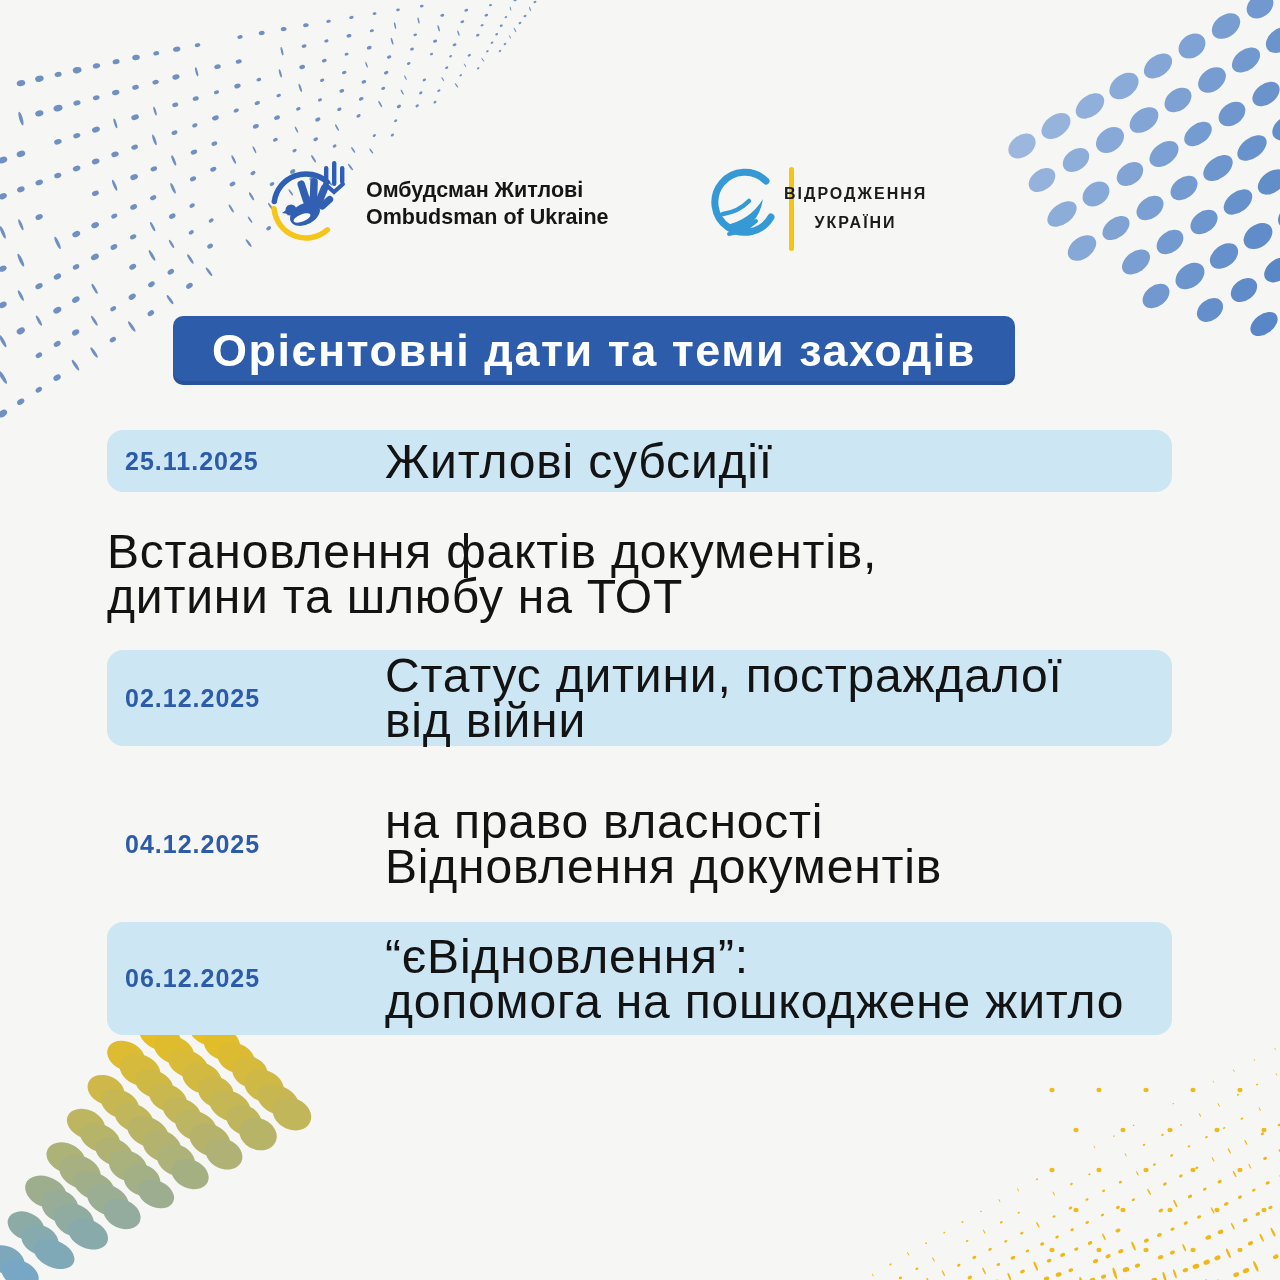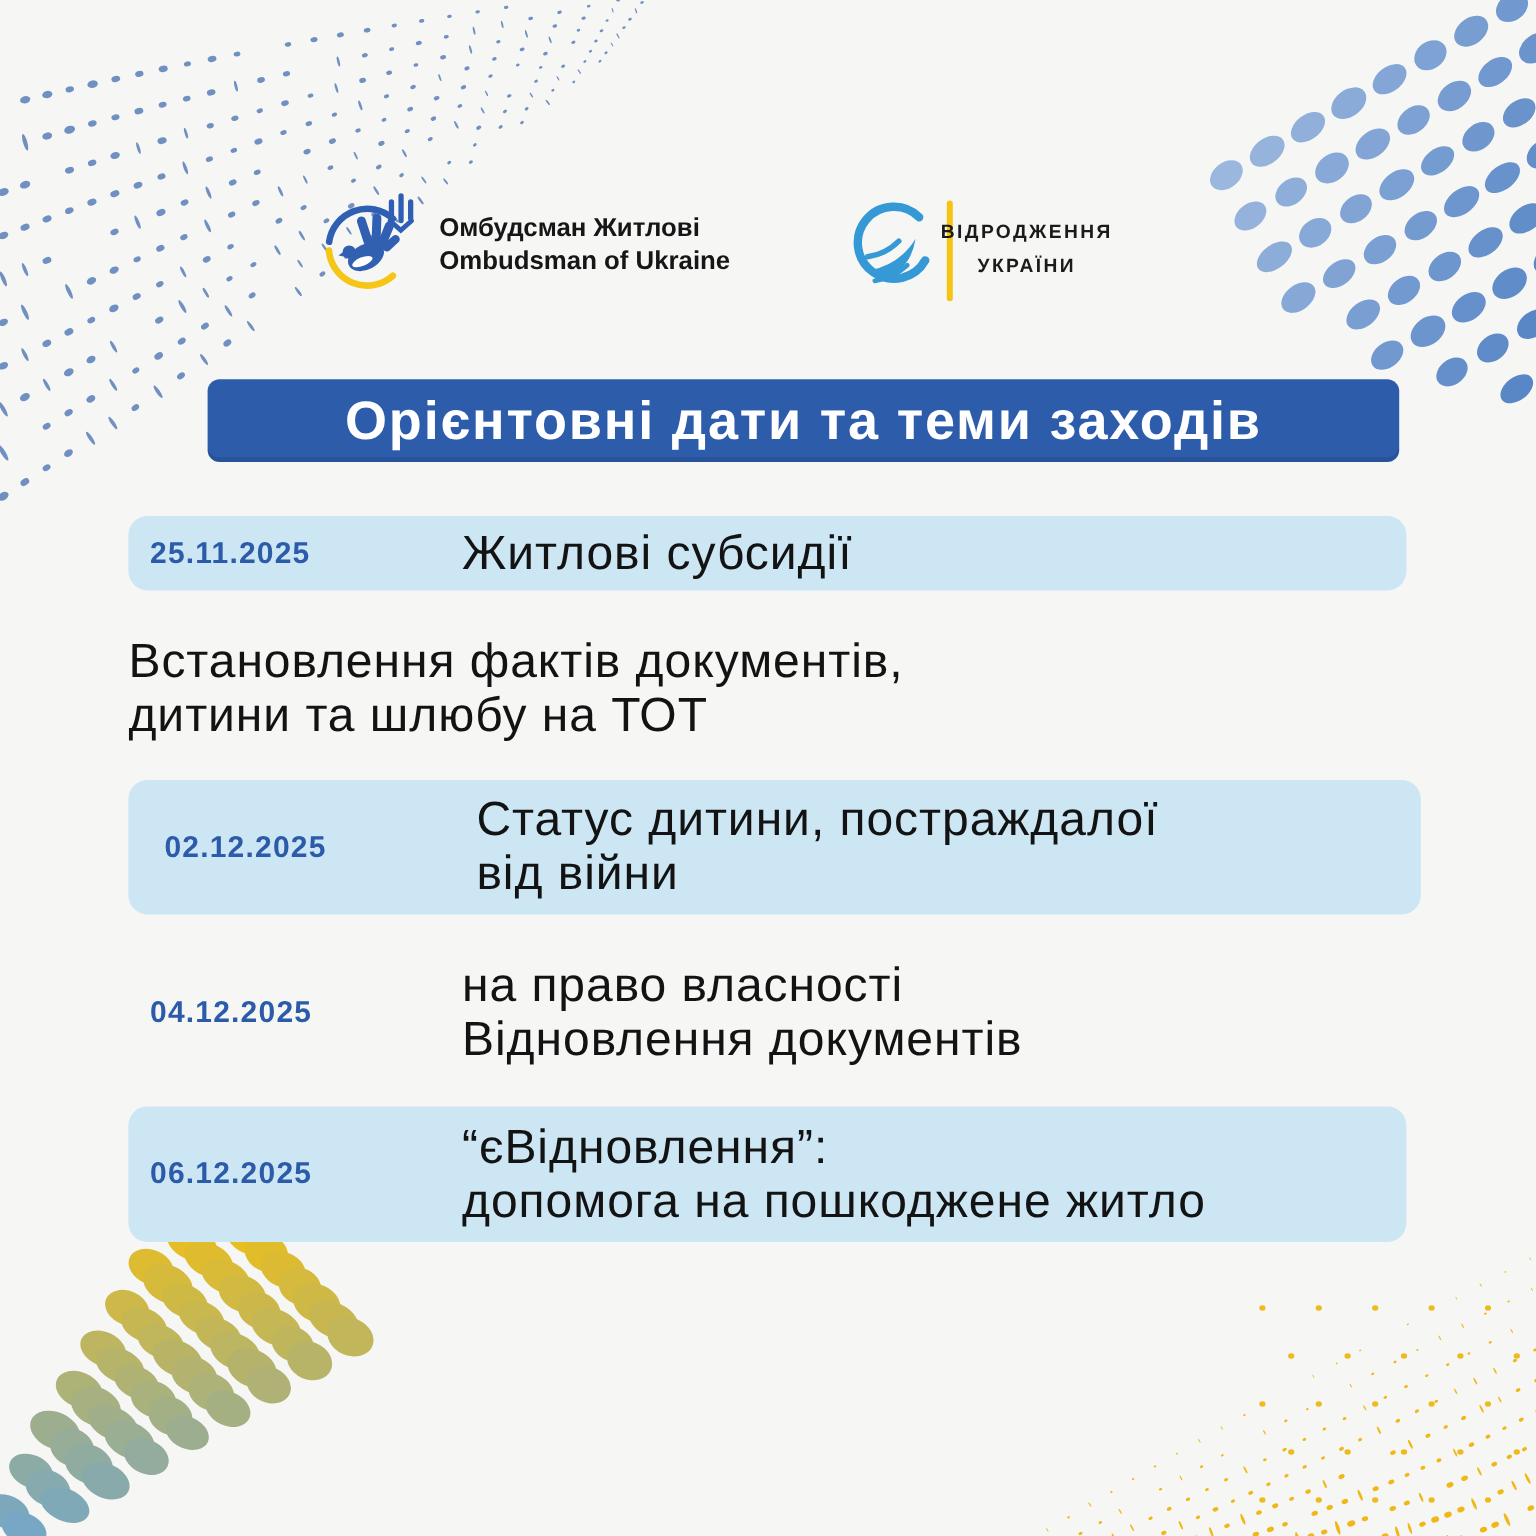--- a/index.html
+++ b/index.html
@@ -17,46 +17,46 @@
     font-size:21.5px;line-height:27px;font-weight:bold;color:#161616;
   }
   .vid-logo{position:absolute;left:698px;top:163px;width:86px;height:90px;}
   .vid-divider{position:absolute;left:789px;top:167px;width:5px;height:84px;background:#f6c413;border-radius:2.5px;}
   .vid-text{
     position:absolute;left:784px;top:179px;
     font-size:16px;line-height:29px;font-weight:bold;letter-spacing:2px;color:#1b1b1b;text-align:center;
   }
 
   .banner{
-    position:absolute;left:173px;top:316px;width:993px;height:69px;z-index:2;
+    position:absolute;left:173px;top:316px;width:842px;height:69px;z-index:2;
     background:#2d5cab;border-radius:10px;
     display:flex;align-items:center;justify-content:center;
     box-shadow:inset 0 -4px 0 rgba(0,0,0,0.10);
   }
   .banner .t{
     color:#ffffff;font-size:45px;font-weight:bold;letter-spacing:1.5px;white-space:nowrap;
   }
 
   .schedule{position:absolute;left:0;top:0;width:1280px;z-index:2;}
   .row{
     position:absolute;left:107px;width:1065px;
     display:flex;align-items:center;
   }
   .row.hl{background:#cde6f4;border-radius:16px;}
   .date{
     flex:none;margin-left:18px;width:260px;
     color:#2b5ba9;font-weight:bold;font-size:25px;letter-spacing:1px;white-space:nowrap;
   }
   .topic{
     flex:1;display:flex;flex-direction:column;justify-content:flex-end;
-    color:#131313;font-size:40px;line-height:45px;letter-spacing:0.8px;
+    color:#131313;font-size:48px;line-height:45px;letter-spacing:0.8px;
   }
   .r1{top:430px;height:62px;}
   .r2{top:518px;height:112px;}
-  .r3{top:650px;height:112px;padding-left:12px;}
+  .r3{top:650px;height:96px;}
   .r4{top:788px;height:112px;}
   .r5{top:922px;height:113px;}
 </style>
 </head>
 <body>
 
 <svg id="bg" viewBox="0 0 1280 1280" xmlns="http://www.w3.org/2000/svg">
     <ellipse cx="1294" cy="-14" rx="14.260815194622063" ry="10.54130633138181" transform="rotate(-37 1294 -14)" fill="rgb(108,149,205)"></ellipse>
     <ellipse cx="1314" cy="20" rx="16.083850359834663" ry="10.102353308518582" transform="rotate(-37 1314 20)" fill="rgb(101,143,203)"></ellipse>
     <ellipse cx="1334" cy="54" rx="15.193035448851546" ry="9.989760187310056" transform="rotate(-37 1334 54)" fill="rgb(94,138,200)"></ellipse>

